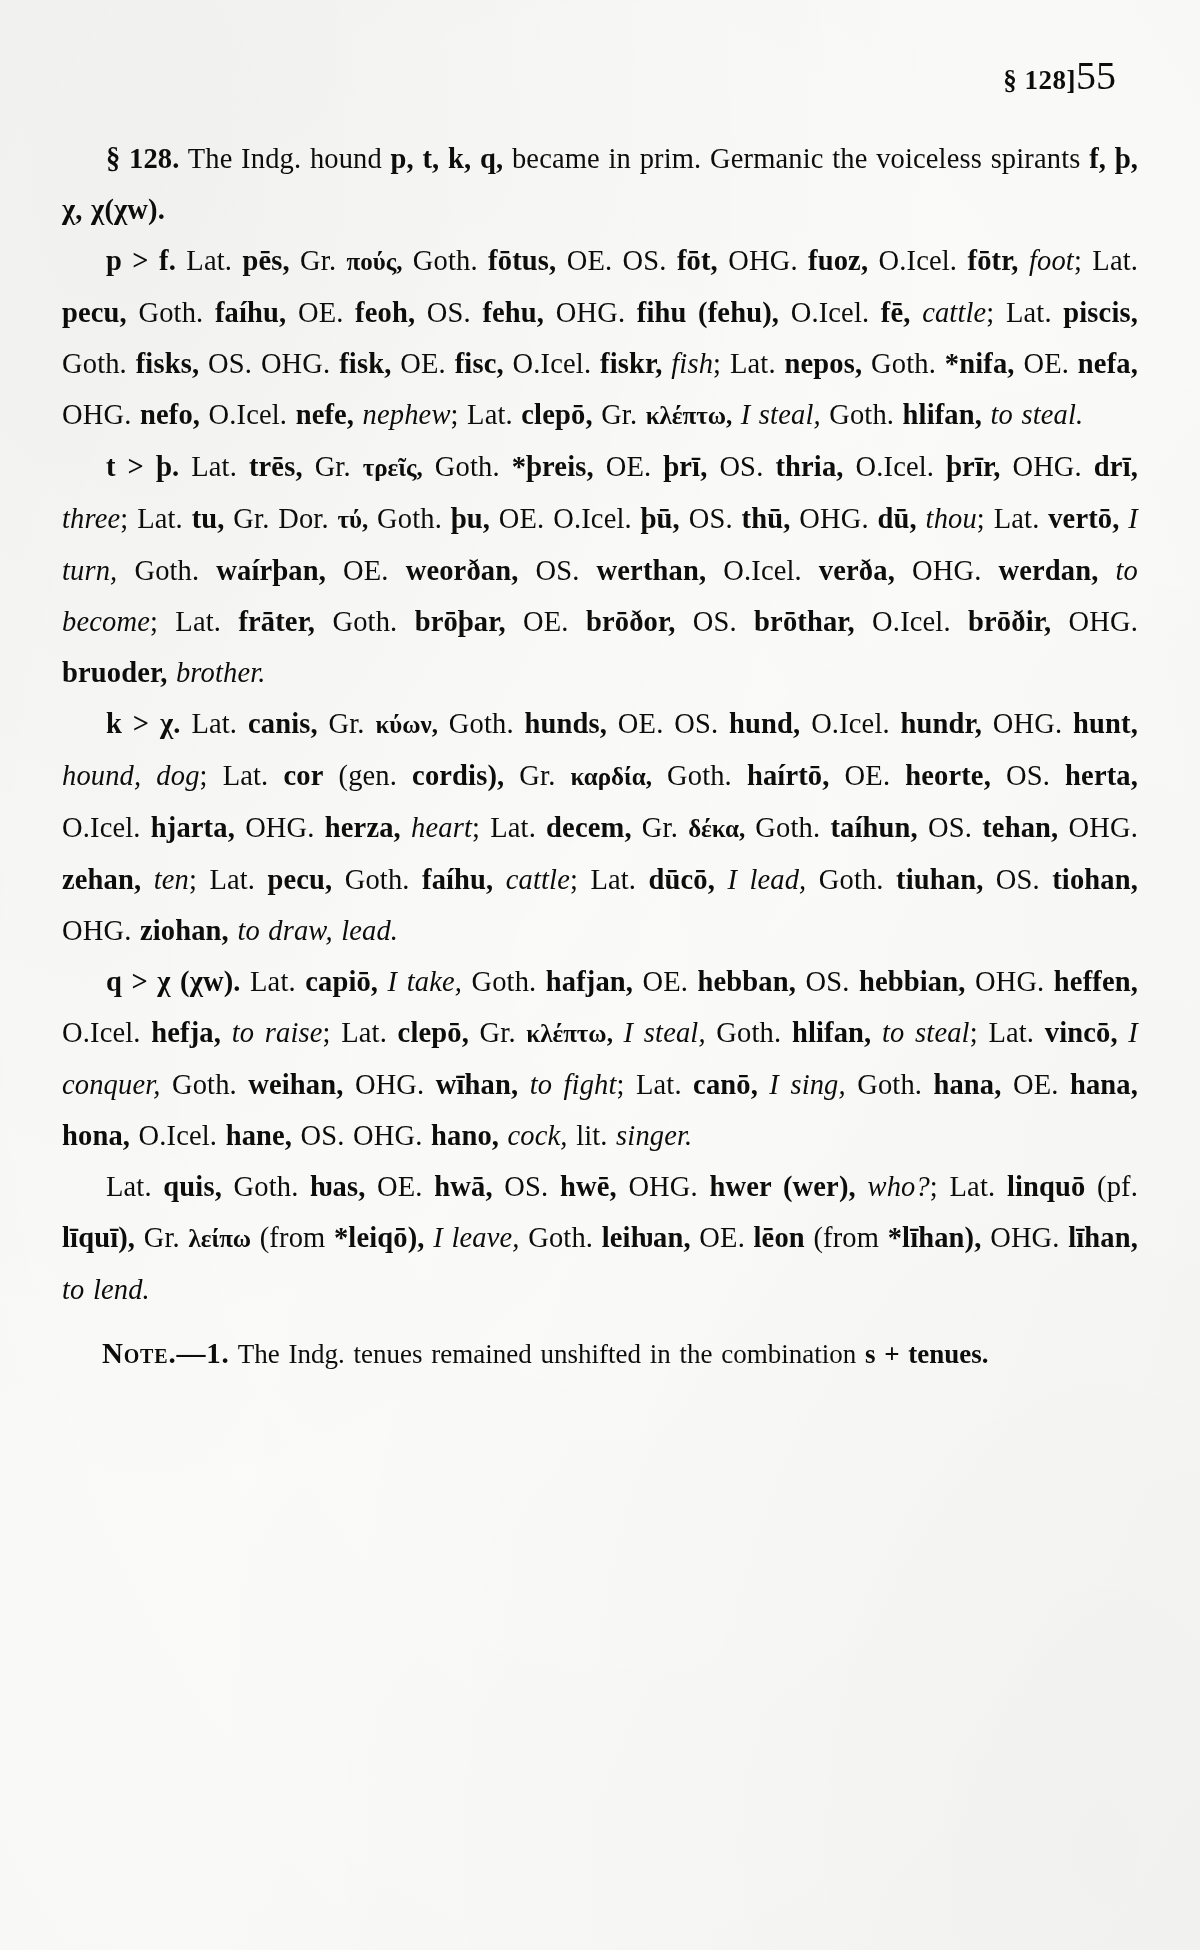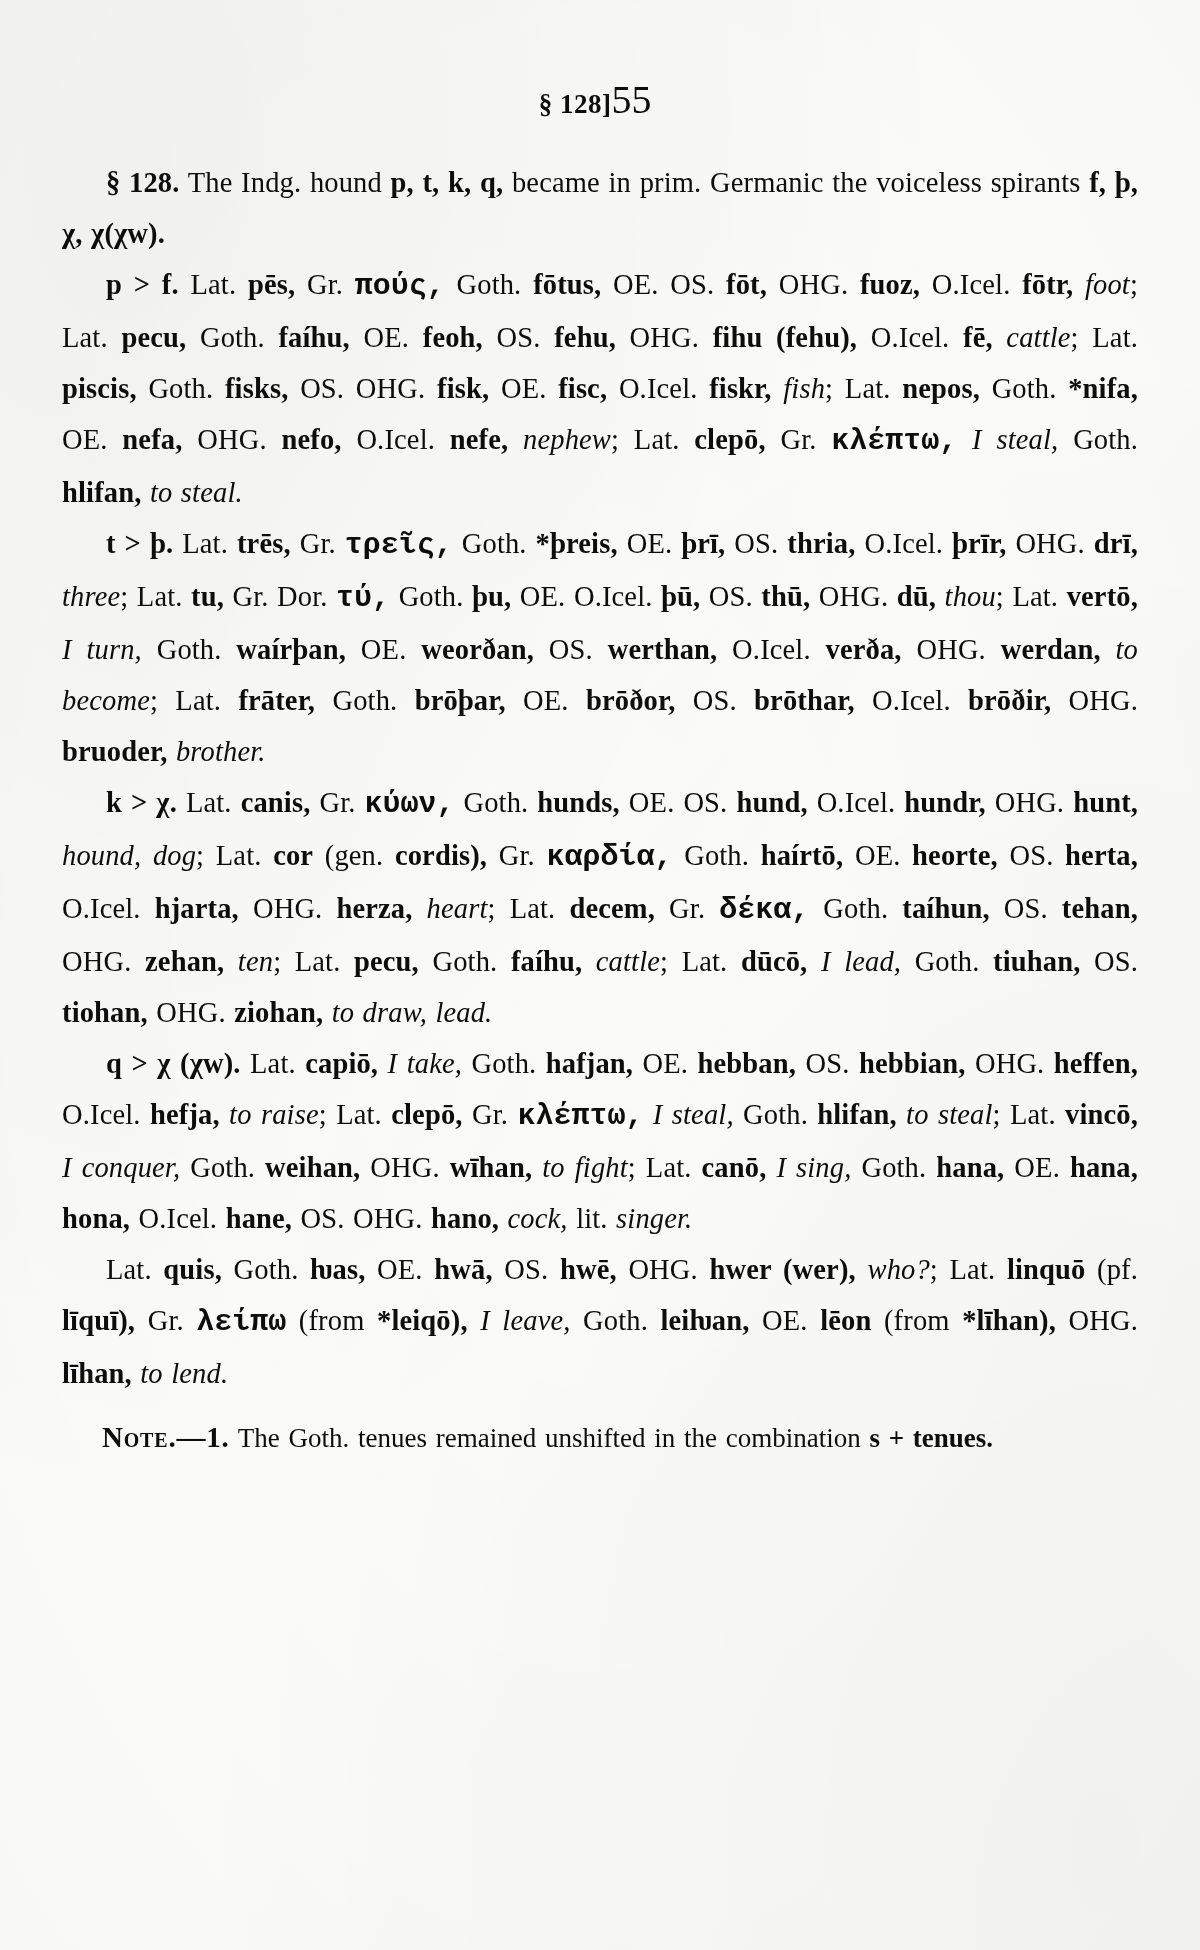--- a/index.html
+++ b/index.html
@@ -34,23 +34,23 @@
     pointer-events: none;
   }
   .content {
     position: relative;
     padding: 0 62px;
   }
   
   .head {
     display: flex;
     align-items: baseline;
-    justify-content: center;
+    justify-content: flex-end;
     margin: 0;
-    padding: 76px 22px 0 12px;
+    padding: 52px 22px 0 12px;
     position: relative;
   }
   .head .sec {
     font-family: "Liberation Serif", serif;
     font-weight: bold;
     font-size: 27px;
     letter-spacing: 0.5px;
     white-space: nowrap;
   }
   .head .title {
@@ -77,22 +77,22 @@
     letter-spacing: 0.15px;
     word-spacing: 1.2px;
   }
   .body p {
     margin: 0;
     text-indent: 44px;
   }
   .b { font-weight: bold; }
   .i { font-style: italic; }
   .gk {
-    font-family: Liberation Mono, monospace;
-    font-size: 30px;
+    font-family: Liberation Serif, serif;
+    font-size: 25px;
     font-weight: bold;
     letter-spacing: 0;
   }
   .note {
     margin-top: 16px;
     font-size: 27px;
     line-height: 44px;
     text-align: justify;
     word-spacing: 2px;
   }
@@ -117,17 +117,17 @@
     <div class="body">
       <p><span class="b">§ 128.</span><span> The Indg. hound </span><span class="b">p, t, k, q,</span><span> became in prim. Germanic the voiceless spirants </span><span class="b">f, þ, χ, χ(χw).</span></p>
       <p><span class="b">p &gt; f.</span><span> Lat. </span><span class="b">pēs,</span><span> Gr. </span><span class="gk">πούς,</span><span> Goth. </span><span class="b">fōtus,</span><span> OE. OS. </span><span class="b">fōt,</span><span> OHG. </span><span class="b">fuoz,</span><span> O.Icel. </span><span class="b">fōtr,</span><span class="i"> foot</span><span>; Lat. </span><span class="b">pecu,</span><span> Goth. </span><span class="b">faíhu,</span><span> OE. </span><span class="b">feoh,</span><span> OS. </span><span class="b">fehu,</span><span> OHG. </span><span class="b">fihu (fehu),</span><span> O.Icel. </span><span class="b">fē,</span><span class="i"> cattle</span><span>; Lat. </span><span class="b">piscis,</span><span> Goth. </span><span class="b">fisks,</span><span> OS. OHG. </span><span class="b">fisk,</span><span> OE. </span><span class="b">fisc,</span><span> O.Icel. </span><span class="b">fiskr,</span><span class="i"> fish</span><span>; Lat. </span><span class="b">nepos,</span><span> Goth. </span><span class="b">*nifa,</span><span> OE. </span><span class="b">nefa,</span><span> OHG. </span><span class="b">nefo,</span><span> O.Icel. </span><span class="b">nefe,</span><span class="i"> nephew</span><span>; Lat. </span><span class="b">clepō,</span><span> Gr. </span><span class="gk">κλέπτω,</span><span class="i"> I steal,</span><span> Goth. </span><span class="b">hlifan,</span><span class="i"> to steal.</span></p>
       <p><span class="b">t &gt; þ.</span><span> Lat. </span><span class="b">trēs,</span><span> Gr. </span><span class="gk">τρεῖς,</span><span> Goth. </span><span class="b">*þreis,</span><span> OE. </span><span class="b">þrī,</span><span> OS. </span><span class="b">thria,</span><span> O.Icel. </span><span class="b">þrīr,</span><span> OHG. </span><span class="b">drī,</span><span class="i"> three</span><span>; Lat. </span><span class="b">tu,</span><span> Gr. Dor. </span><span class="gk">τύ,</span><span> Goth. </span><span class="b">þu,</span><span> OE. O.Icel. </span><span class="b">þū,</span><span> OS. </span><span class="b">thū,</span><span> OHG. </span><span class="b">dū,</span><span class="i"> thou</span><span>; Lat. </span><span class="b">vertō,</span><span class="i"> I turn,</span><span> Goth. </span><span class="b">waírþan,</span><span> OE. </span><span class="b">weorðan,</span><span> OS. </span><span class="b">werthan,</span><span> O.Icel. </span><span class="b">verða,</span><span> OHG. </span><span class="b">werdan,</span><span class="i"> to become</span><span>; Lat. </span><span class="b">frāter,</span><span> Goth. </span><span class="b">brōþar,</span><span> OE. </span><span class="b">brōðor,</span><span> OS. </span><span class="b">brōthar,</span><span> O.Icel. </span><span class="b">brōðir,</span><span> OHG. </span><span class="b">bruoder,</span><span class="i"> brother.</span></p>
       <p><span class="b">k &gt; χ.</span><span> Lat. </span><span class="b">canis,</span><span> Gr. </span><span class="gk">κύων,</span><span> Goth. </span><span class="b">hunds,</span><span> OE. OS. </span><span class="b">hund,</span><span> O.Icel. </span><span class="b">hundr,</span><span> OHG. </span><span class="b">hunt,</span><span class="i"> hound, dog</span><span>; Lat. </span><span class="b">cor</span><span> (gen. </span><span class="b">cordis),</span><span> Gr. </span><span class="gk">καρδία,</span><span> Goth. </span><span class="b">haírtō,</span><span> OE. </span><span class="b">heorte,</span><span> OS. </span><span class="b">herta,</span><span> O.Icel. </span><span class="b">hjarta,</span><span> OHG. </span><span class="b">herza,</span><span class="i"> heart</span><span>; Lat. </span><span class="b">decem,</span><span> Gr. </span><span class="gk">δέκα,</span><span> Goth. </span><span class="b">taíhun,</span><span> OS. </span><span class="b">tehan,</span><span> OHG. </span><span class="b">zehan,</span><span class="i"> ten</span><span>; Lat. </span><span class="b">pecu,</span><span> Goth. </span><span class="b">faíhu,</span><span class="i"> cattle</span><span>; Lat. </span><span class="b">dūcō,</span><span class="i"> I lead,</span><span> Goth. </span><span class="b">tiuhan,</span><span> OS. </span><span class="b">tiohan,</span><span> OHG. </span><span class="b">ziohan,</span><span class="i"> to draw, lead.</span></p>
       <p><span class="b">q &gt; χ (χw).</span><span> Lat. </span><span class="b">capiō,</span><span class="i"> I take,</span><span> Goth. </span><span class="b">hafjan,</span><span> OE. </span><span class="b">hebban,</span><span> OS. </span><span class="b">hebbian,</span><span> OHG. </span><span class="b">heffen,</span><span> O.Icel. </span><span class="b">hefja,</span><span class="i"> to raise</span><span>; Lat. </span><span class="b">clepō,</span><span> Gr. </span><span class="gk">κλέπτω,</span><span class="i"> I steal,</span><span> Goth. </span><span class="b">hlifan,</span><span class="i"> to steal</span><span>; Lat. </span><span class="b">vincō,</span><span class="i"> I conquer,</span><span> Goth. </span><span class="b">weihan,</span><span> OHG. </span><span class="b">wīhan,</span><span class="i"> to fight</span><span>; Lat. </span><span class="b">canō,</span><span class="i"> I sing,</span><span> Goth. </span><span class="b">hana,</span><span> OE. </span><span class="b">hana, hona,</span><span> O.Icel. </span><span class="b">hane,</span><span> OS. OHG. </span><span class="b">hano,</span><span class="i"> cock,</span><span> lit. </span><span class="i">singer.</span></p>
       <p><span>Lat. </span><span class="b">quis,</span><span> Goth. </span><span class="b">ƕas,</span><span> OE. </span><span class="b">hwā,</span><span> OS. </span><span class="b">hwē,</span><span> OHG. </span><span class="b">hwer (wer),</span><span class="i"> who?</span><span>; Lat. </span><span class="b">linquō</span><span> (pf. </span><span class="b">līquī),</span><span> Gr. </span><span class="gk">λείπω</span><span> (from </span><span class="b">*leiqō),</span><span class="i"> I leave,</span><span> Goth. </span><span class="b">leiƕan,</span><span> OE. </span><span class="b">lēon</span><span> (from </span><span class="b">*līhan),</span><span> OHG. </span><span class="b">līhan,</span><span class="i"> to lend.</span></p>
     </div>
 
     <div class="note">
-      <p><span class="sc b">Note.—1.</span><span> The Goth. tenues remained unshifted in the combination </span><span class="b">s + tenues.</span></p>
+      <p><span class="sc b">Note.—1.</span><span> The Indg. tenues remained unshifted in the combination </span><span class="b">s + tenues.</span></p>
     </div>
 
   </div>
 </div>
 
 </body></html>

